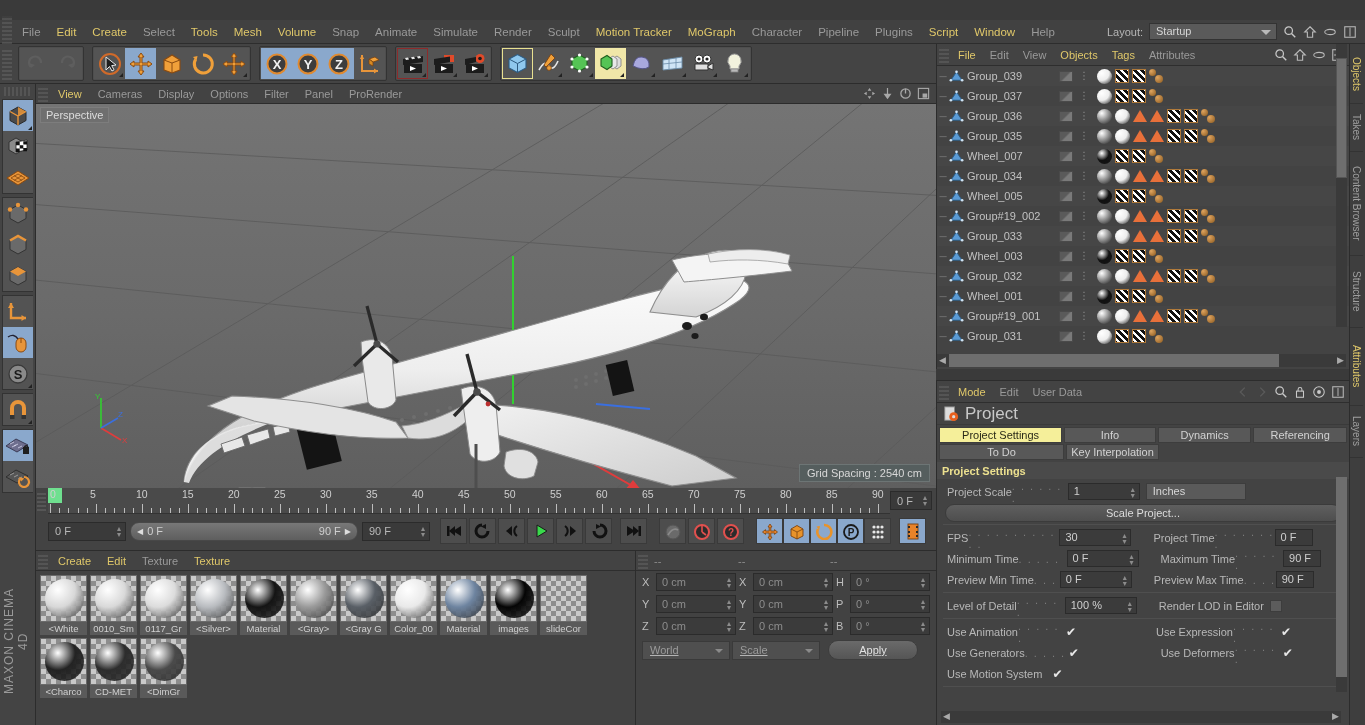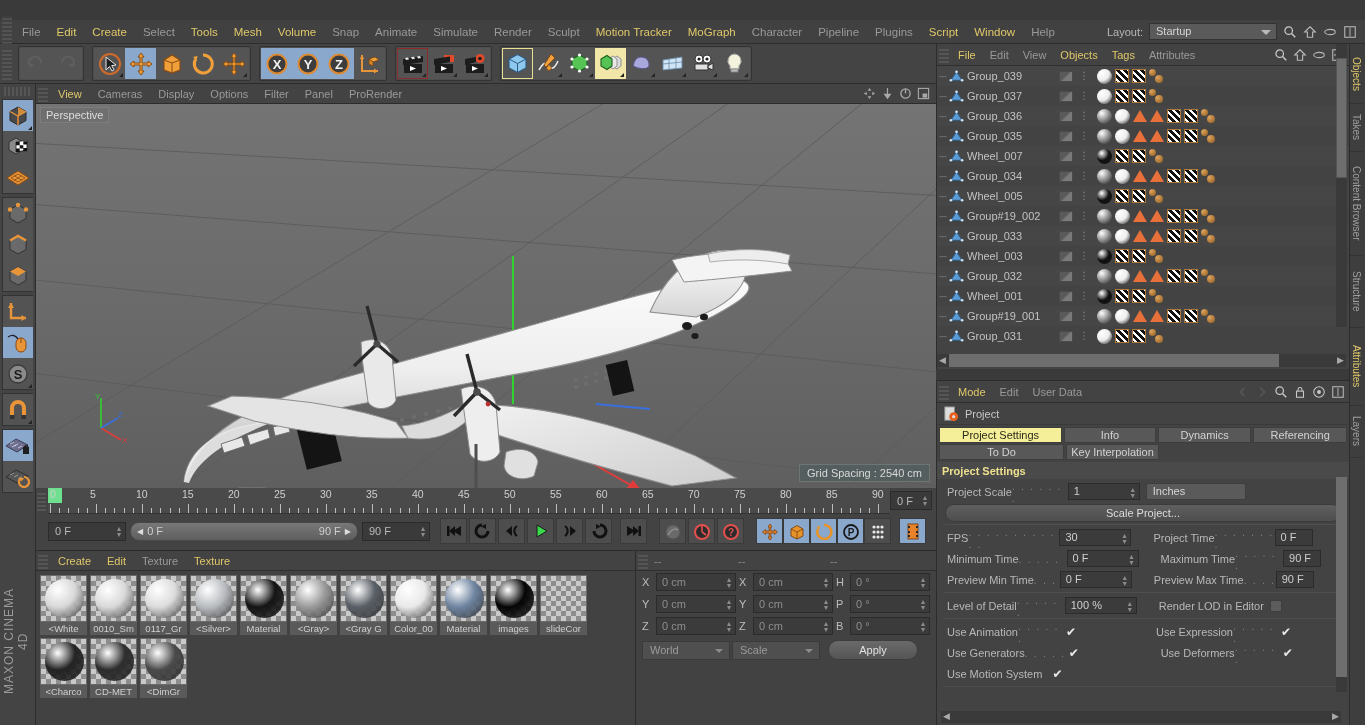--- a/index.html
+++ b/index.html
@@ -1098,21 +1098,21 @@
         </div>
         <div class="coordrow">
           <span class="axlbl">Z</span>
           <div class="cfield"><span>0 cm</span><span class="spin">▴<br>▾</span></div>
           <span class="axlbl">Z</span>
           <div class="cfield"><span>0 cm</span><span class="spin">▴<br>▾</span></div>
           <span class="axlbl">B</span>
           <div class="cfield"><span>0 °</span><span class="spin">▴<br>▾</span></div>
         </div>
       </div>
-    <div class="coordrow" style="height:26px;gap:2px;">
+    <div class="coordrow" style="height:26px;gap:2px;text-decoration:underline;">
       <div class="drop" style="width:88px;">
         <span>World</span>
         <span class="cv"></span>
       </div>
       <div class="drop" style="width:88px;">
         <span>Scale</span>
         <span class="cv"></span>
       </div>
       <div class="applybtn" style="width:90px;margin-left:6px;">Apply</div>
     </div>
@@ -1562,21 +1562,21 @@
           </svg>
       </div>
     </div>
 
     <div class="attrobj">
       <svg width="16" height="16" viewBox="0 0 18 18">
         <rect x="2" y="1" width="11" height="15" fill="#dcdcdc" stroke="#8a8a8a" stroke-width="1"></rect>
         <circle cx="12" cy="12" r="5" fill="#e8601e"></circle>
           <circle cx="12" cy="12" r="1.8" fill="#dcdcdc"></circle>
       </svg>
-      <span style="color:#c8c8c8;font-size:11px;">Project</span>
+      <span style="color:#c8c8c8;font-size:17px;">Project</span>
     </div>
 
     <div class="tabsrow" id="attr-tabs-1">
         <div class="atab act" style="width: 125px;">Project Settings</div>
         <div class="atab" style="width: 93px;">Info</div>
         <div class="atab" style="width: 95px;">Dynamics</div>
         <div class="atab" style="width: 95px;">Referencing</div>
       </div>
     <div class="tabsrow" id="attr-tabs-2" style="padding-top:1px;">
         <div class="atab" style="width: 125px;">To Do</div>

